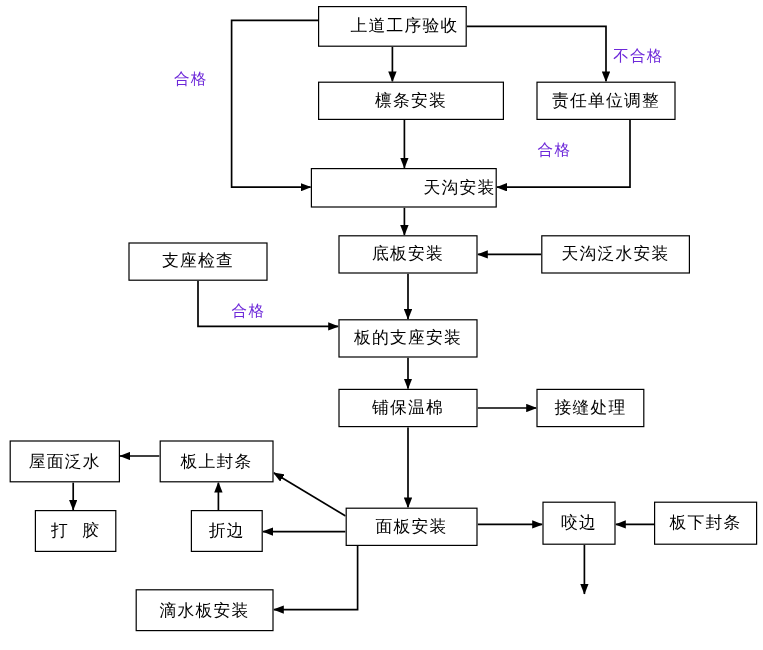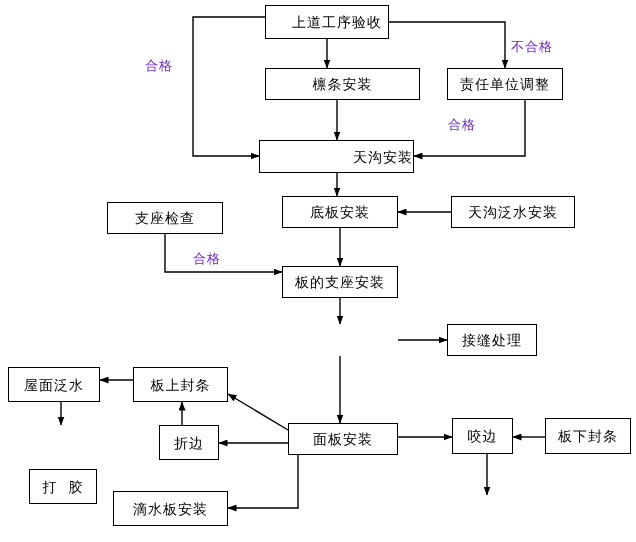--- a/index.html
+++ b/index.html
@@ -128,34 +128,37 @@
   </div>
 
   <div class="node" style="left:107px; top:202px; width:116px; height:32px;">
     <span>支座检查</span>
   </div>
 
   <div class="node" style="left:282px; top:266px; width:116px; height:32px;">
     <span>板的支座安装</span>
   </div>
 
+  <div class="node" style="left:282px; top:324px; width:116px; height:32px;">
+    <span>铺保温棉</span>
+  </div>
 
   <div class="node" style="left:447px; top:324px; width:90px; height:32px;">
     <span>接缝处理</span>
   </div>
 
   <div class="node" style="left:8px; top:367px; width:92px; height:35px;">
     <span>屋面泛水</span>
   </div>
 
   <div class="node" style="left:133px; top:367px; width:95px; height:35px;">
     <span>板上封条</span>
   </div>
 
-  <div class="node" style="left:29px; top:425px; width:68px; height:35px;margin-top:44px;">
+  <div class="node" style="left:29px; top:425px; width:68px; height:35px;">
     <span>打  胶</span>
   </div>
 
   <div class="node" style="left:159px; top:425px; width:60px; height:35px;">
     <span>折边</span>
   </div>
 
   <div class="node" style="left:288px; top:423px; width:110px; height:32px;">
     <span>面板安装</span>
   </div>

